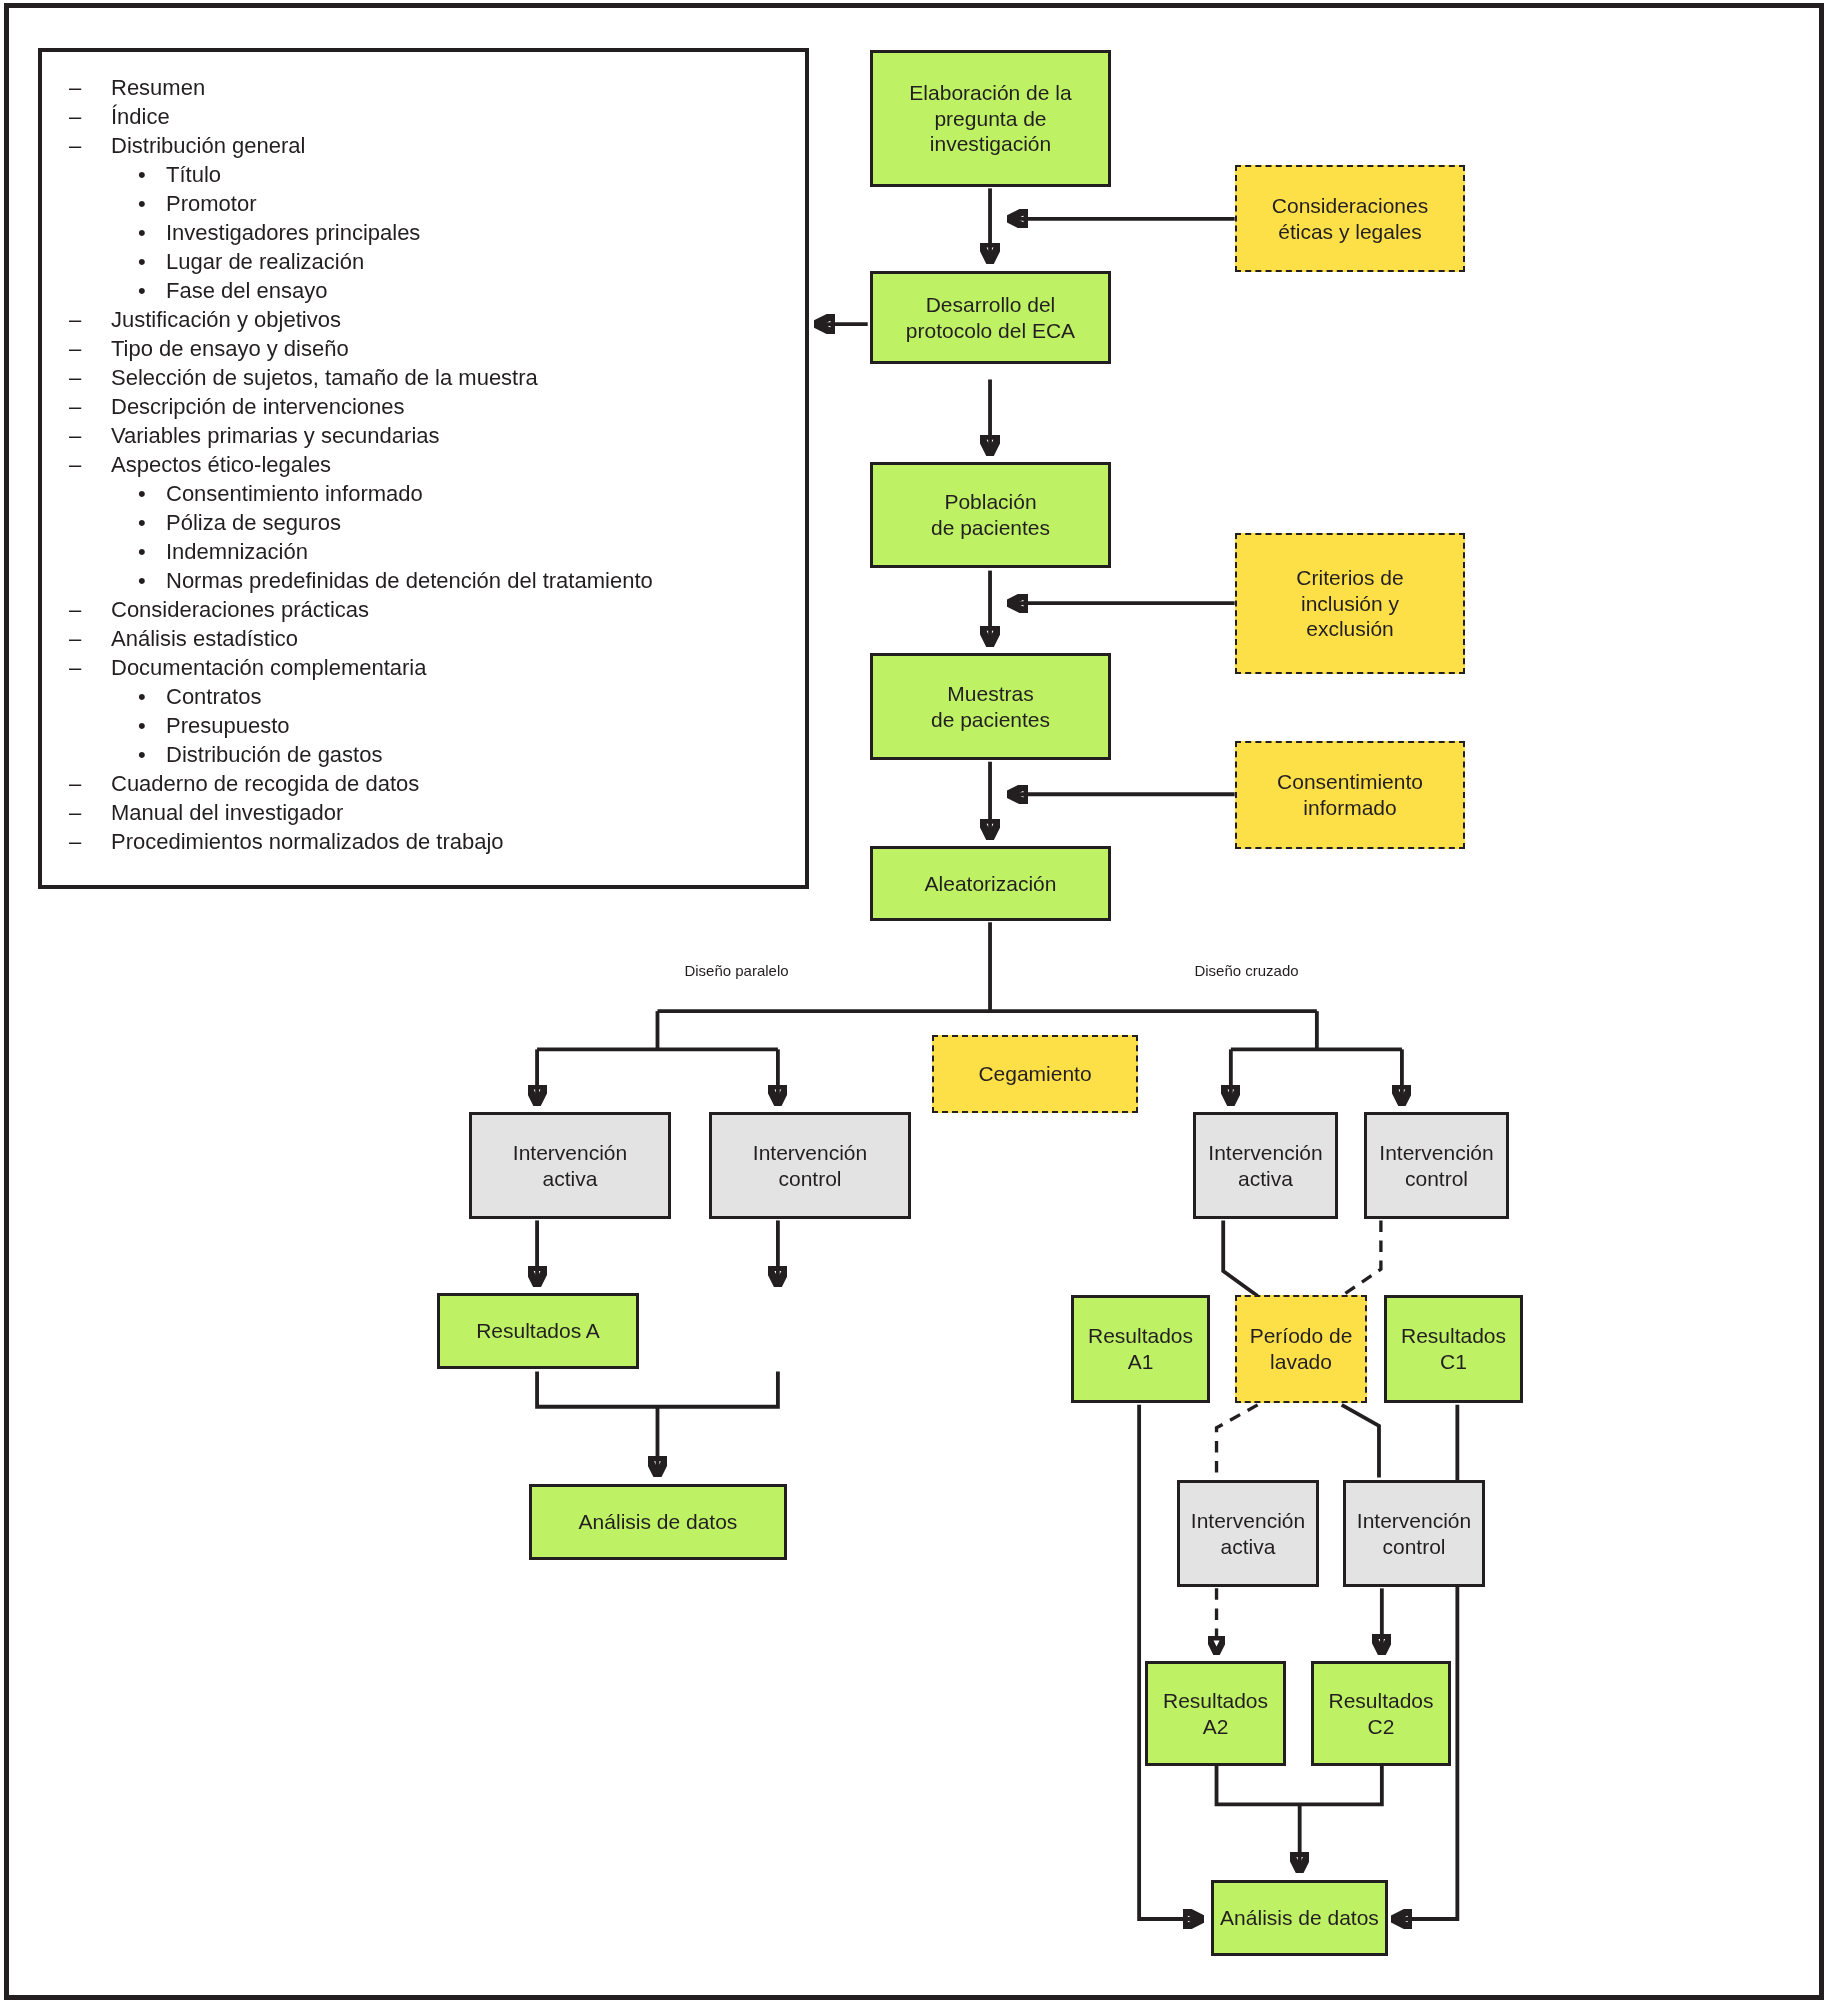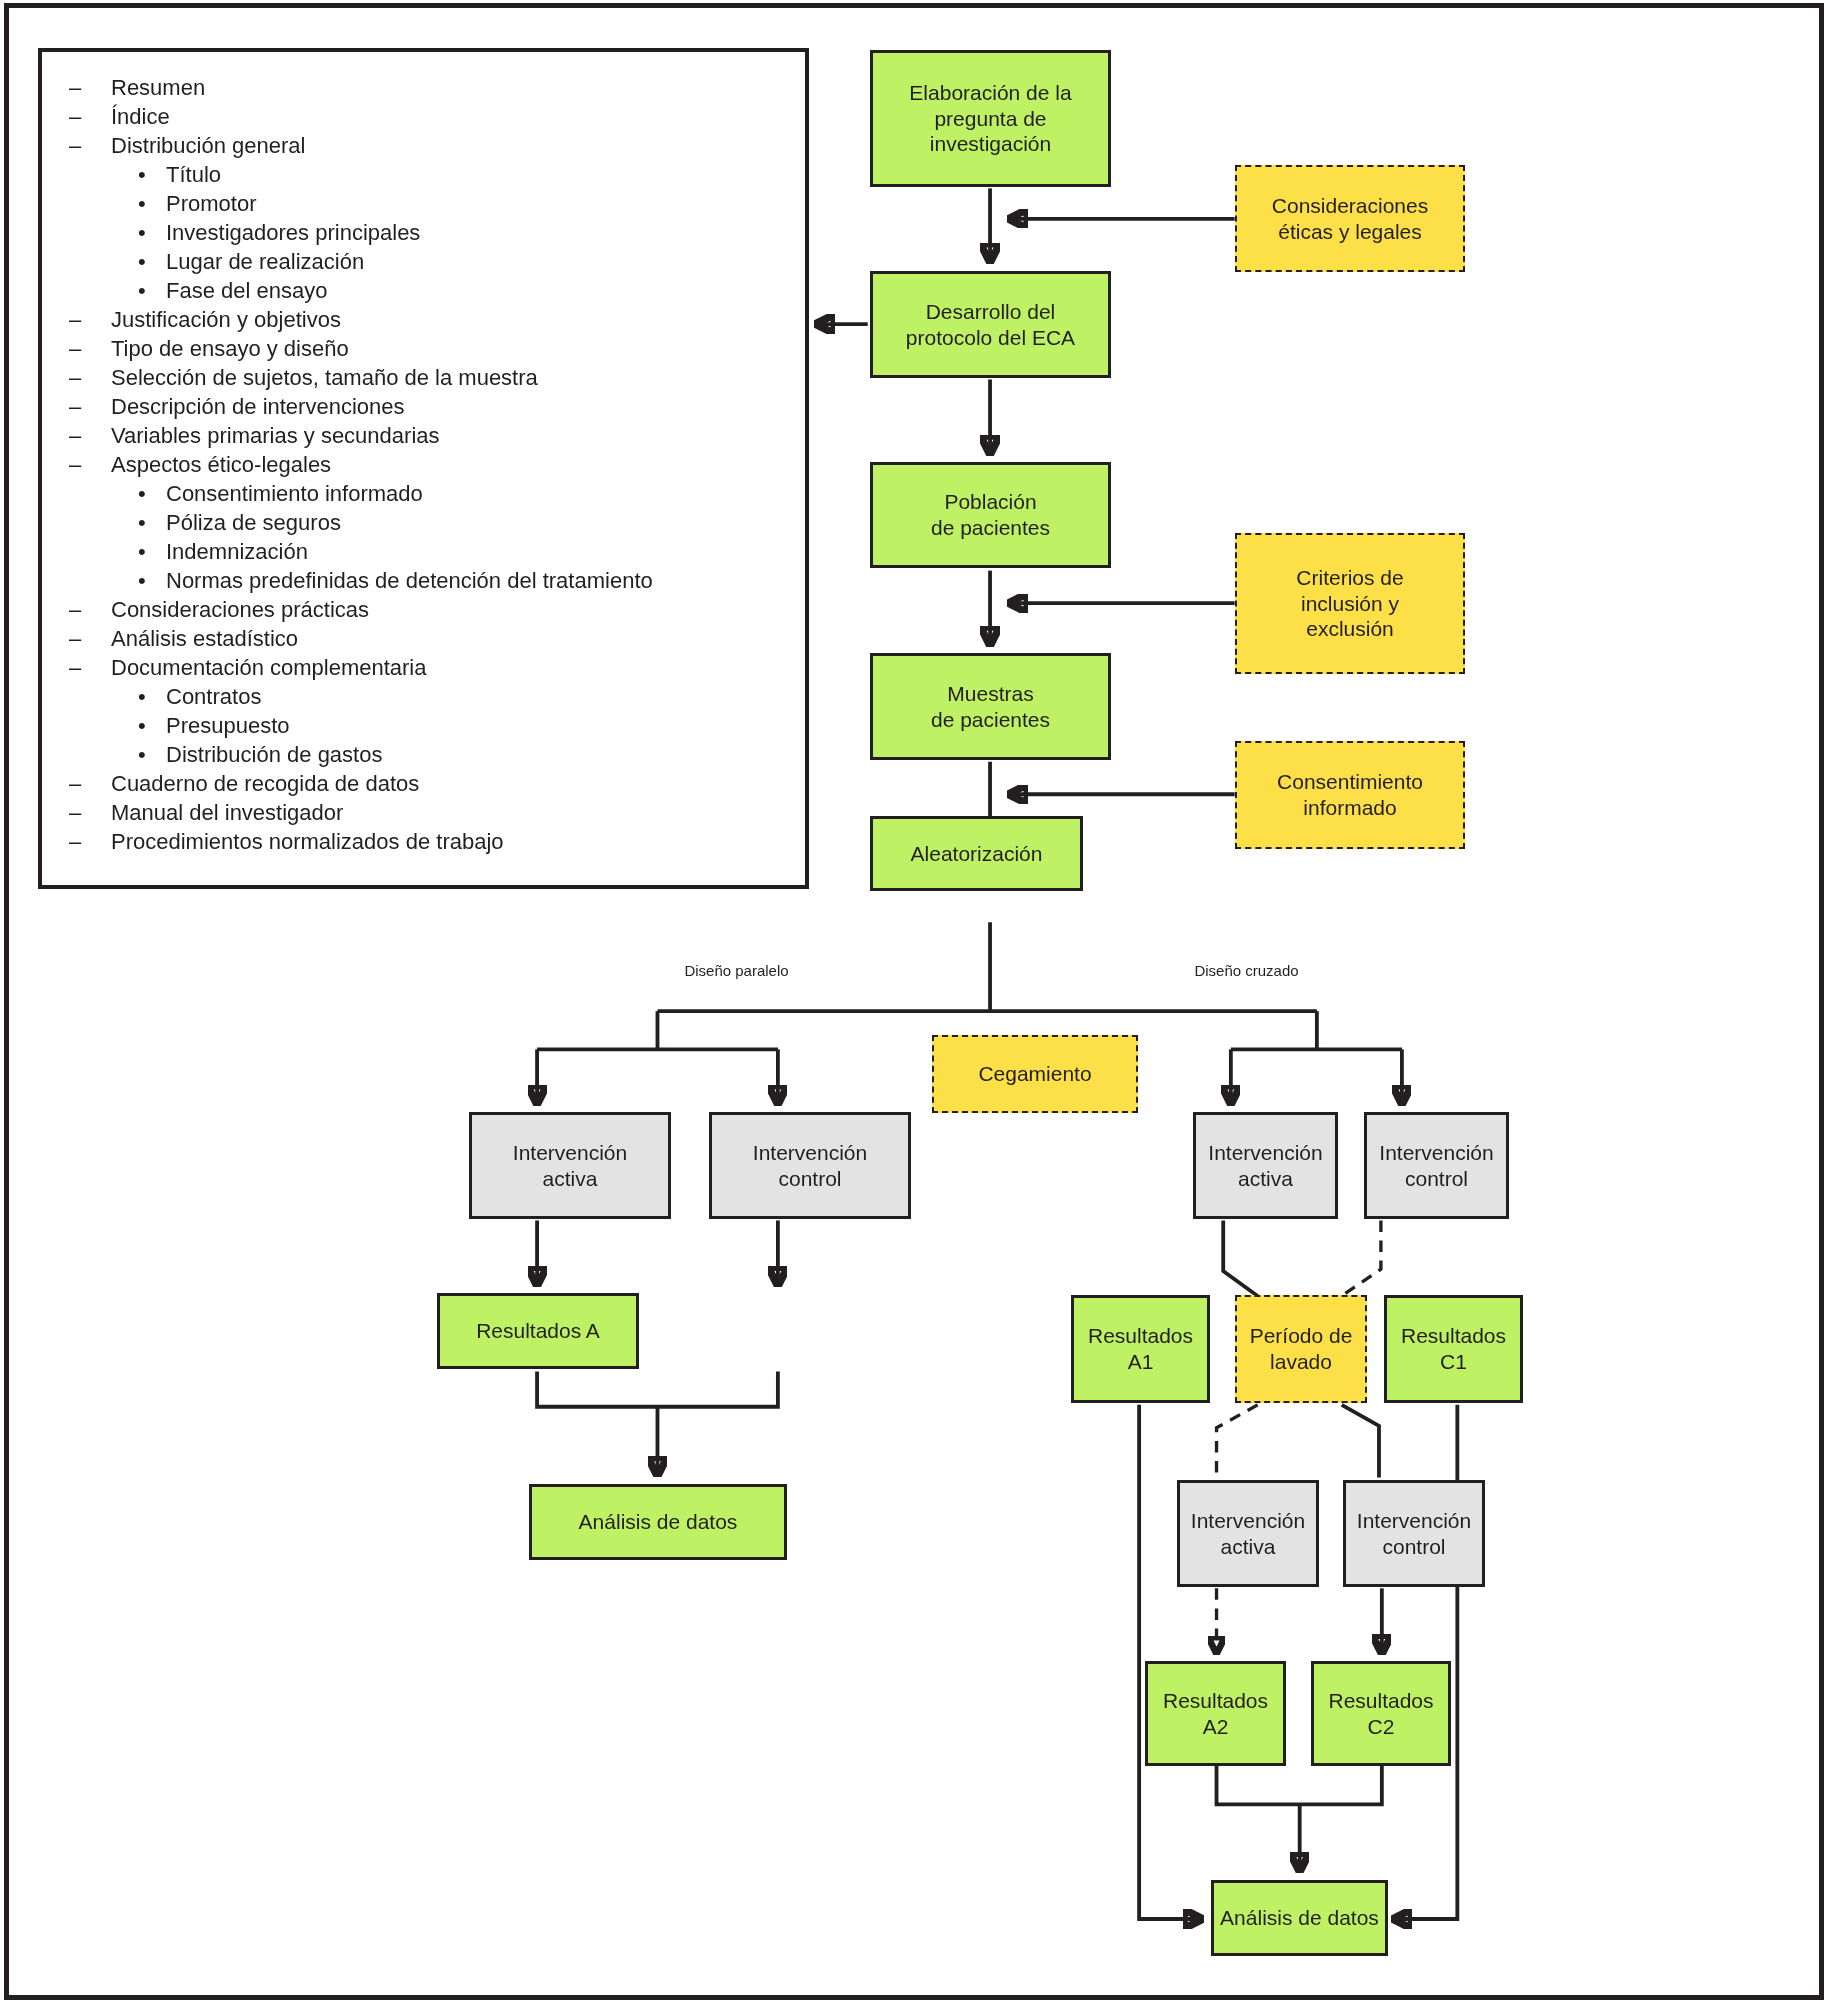--- a/index.html
+++ b/index.html
@@ -208,27 +208,27 @@
         <div class="list-item lvl1">
           <span class="marker">–</span>
           <span class="txt">Procedimientos normalizados de trabajo</span>
         </div>
       </div>
   </div>
 
   <div class="box" style="left:870px;top:50px;width:241px;height:137px;">Elaboración de la
 pregunta de
 investigación</div>
-  <div class="box" style="left:870px;top:271px;width:241px;height:107px;">Desarrollo del
+  <div class="box" style="left:870px;top:271px;width:241px;height:93px;">Desarrollo del
 protocolo del ECA</div>
   <div class="box" style="left:870px;top:462px;width:241px;height:106px;">Población
 de pacientes</div>
   <div class="box" style="left:870px;top:653px;width:241px;height:107px;">Muestras
 de pacientes</div>
-  <div class="box" style="left:870px;top:816px;width:213px;height:75px;">Aleatorización</div>
+  <div class="box" style="left:870px;top:846px;width:241px;height:75px;">Aleatorización</div>
 
   <div class="box dashed" style="left:1235px;top:165px;width:230px;height:107px;">Consideraciones
 éticas y legales</div>
   <div class="box dashed" style="left:1235px;top:533px;width:230px;height:141px;">Criterios de
 inclusión y
 exclusión</div>
   <div class="box dashed" style="left:1235px;top:741px;width:230px;height:108px;">Consentimiento
 informado</div>
   <div class="box dashed" style="left:932px;top:1035px;width:206px;height:78px;">Cegamiento</div>
 

